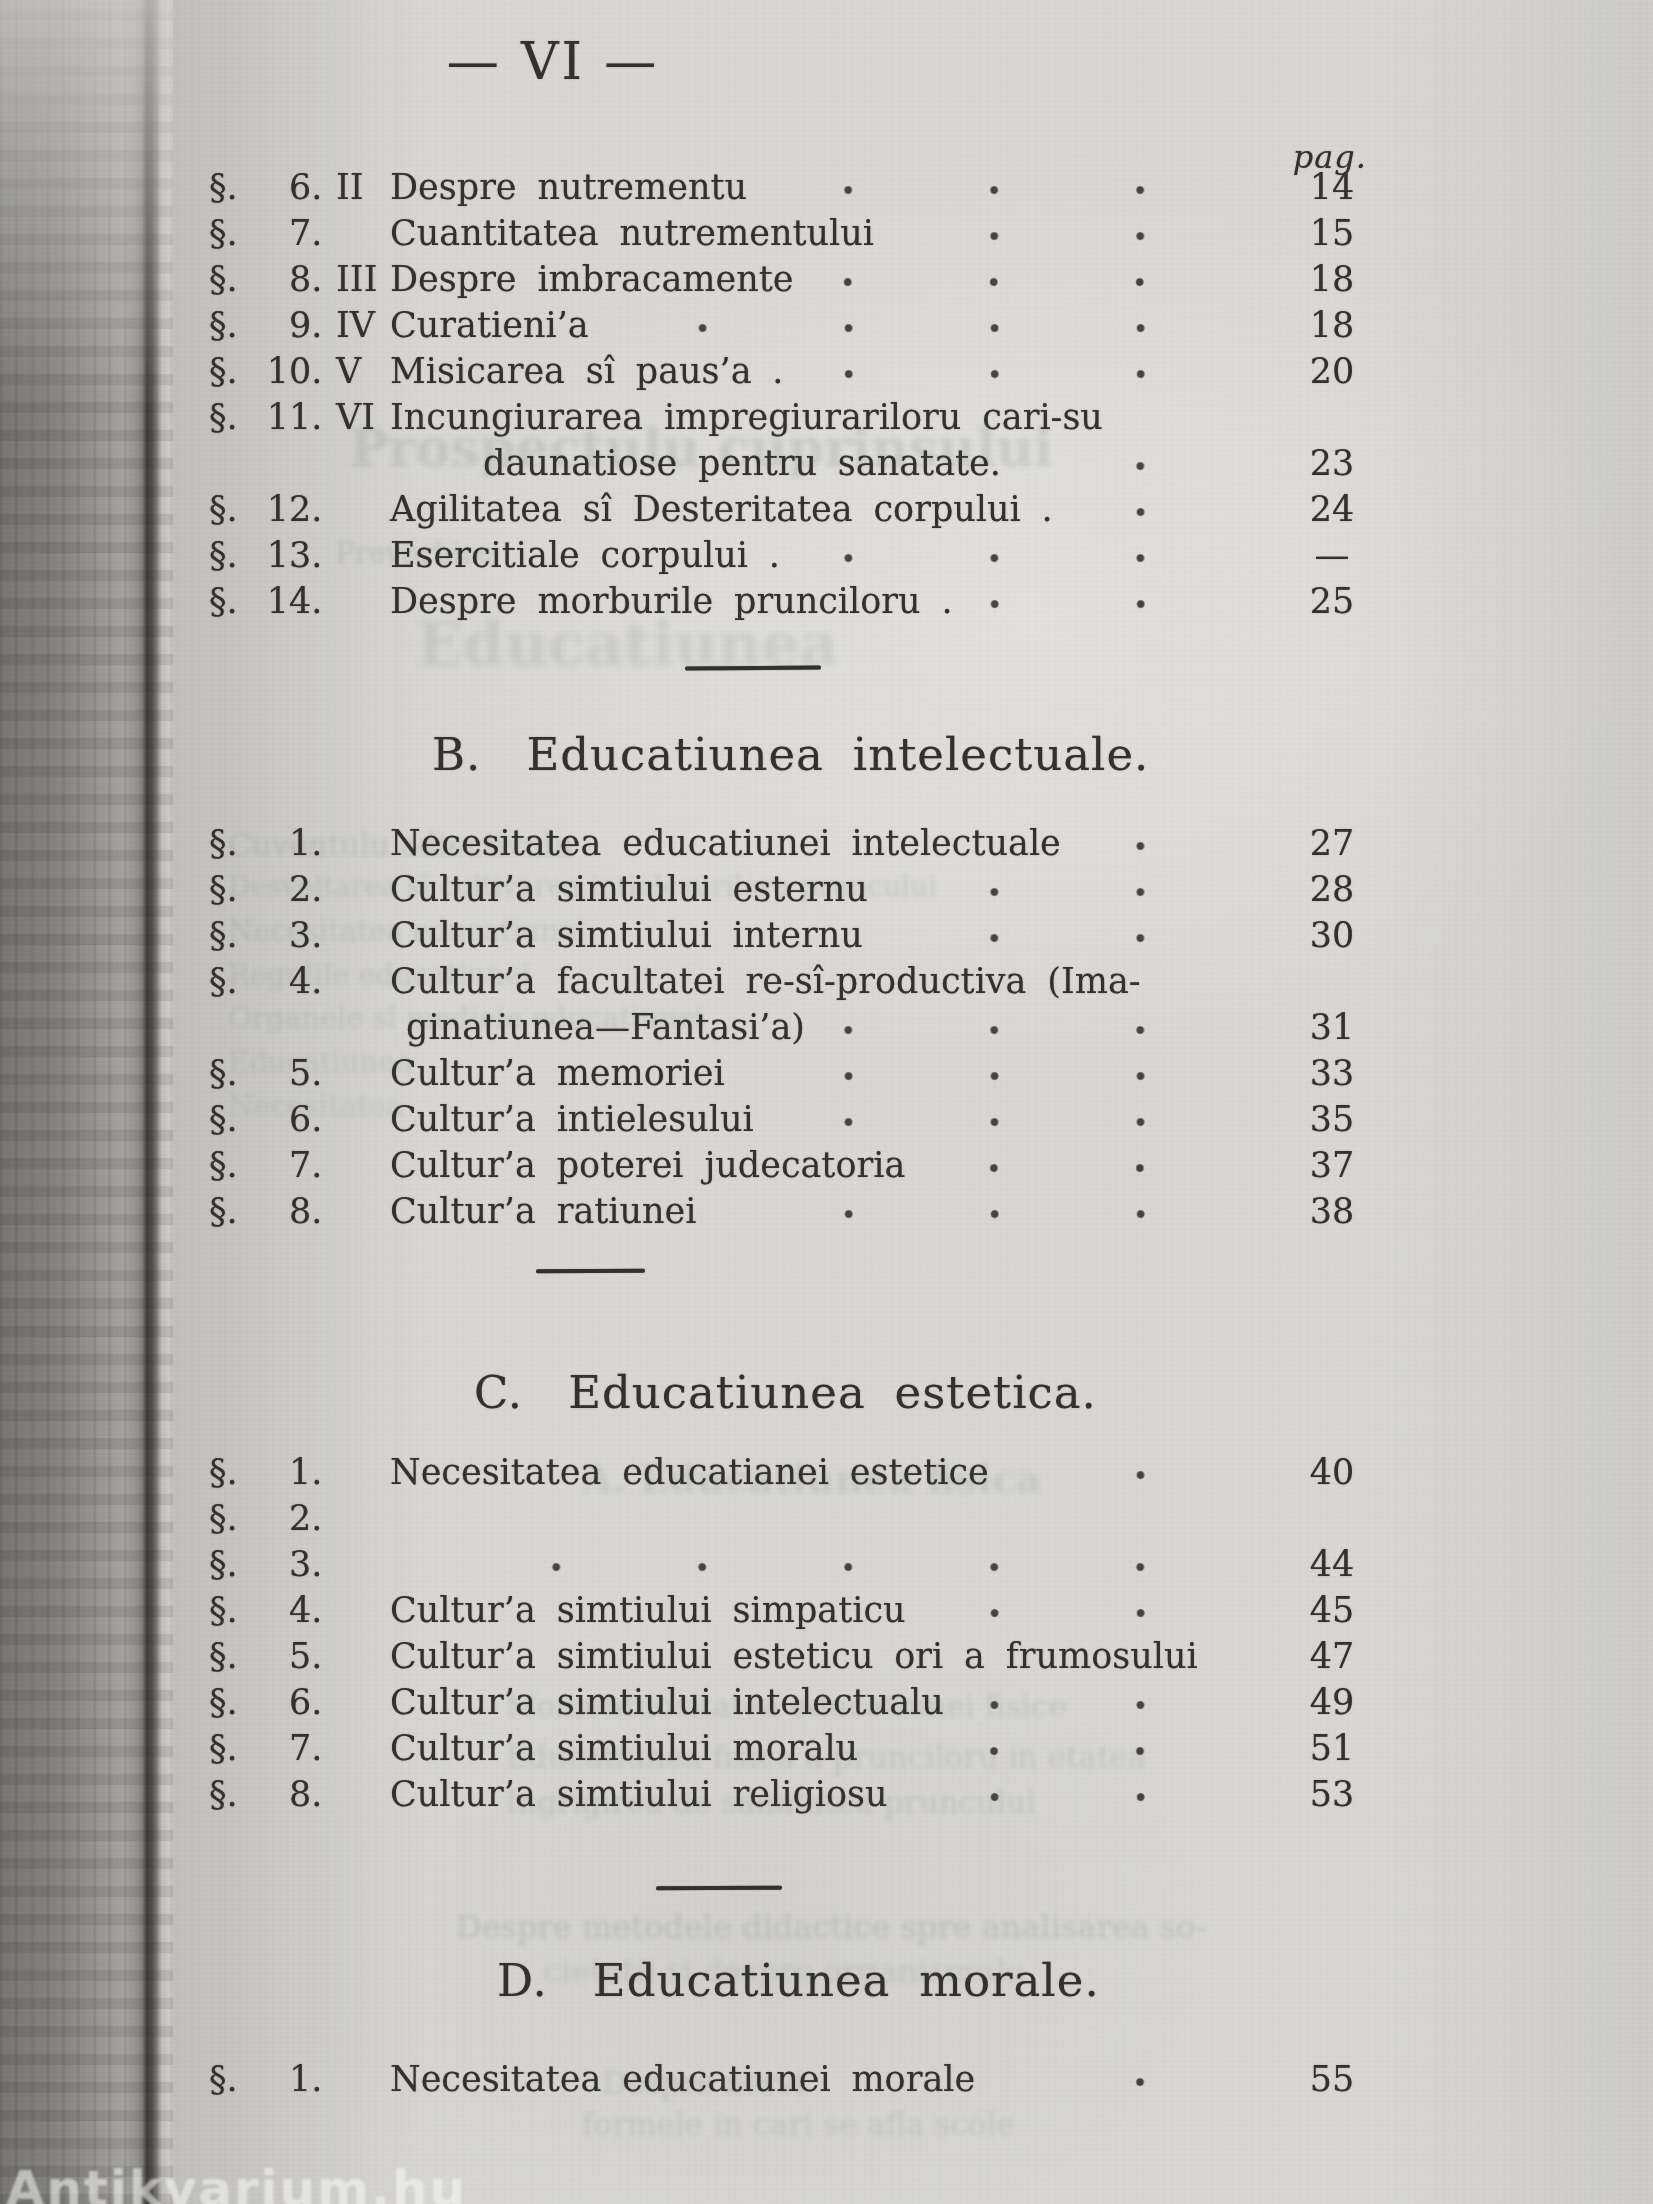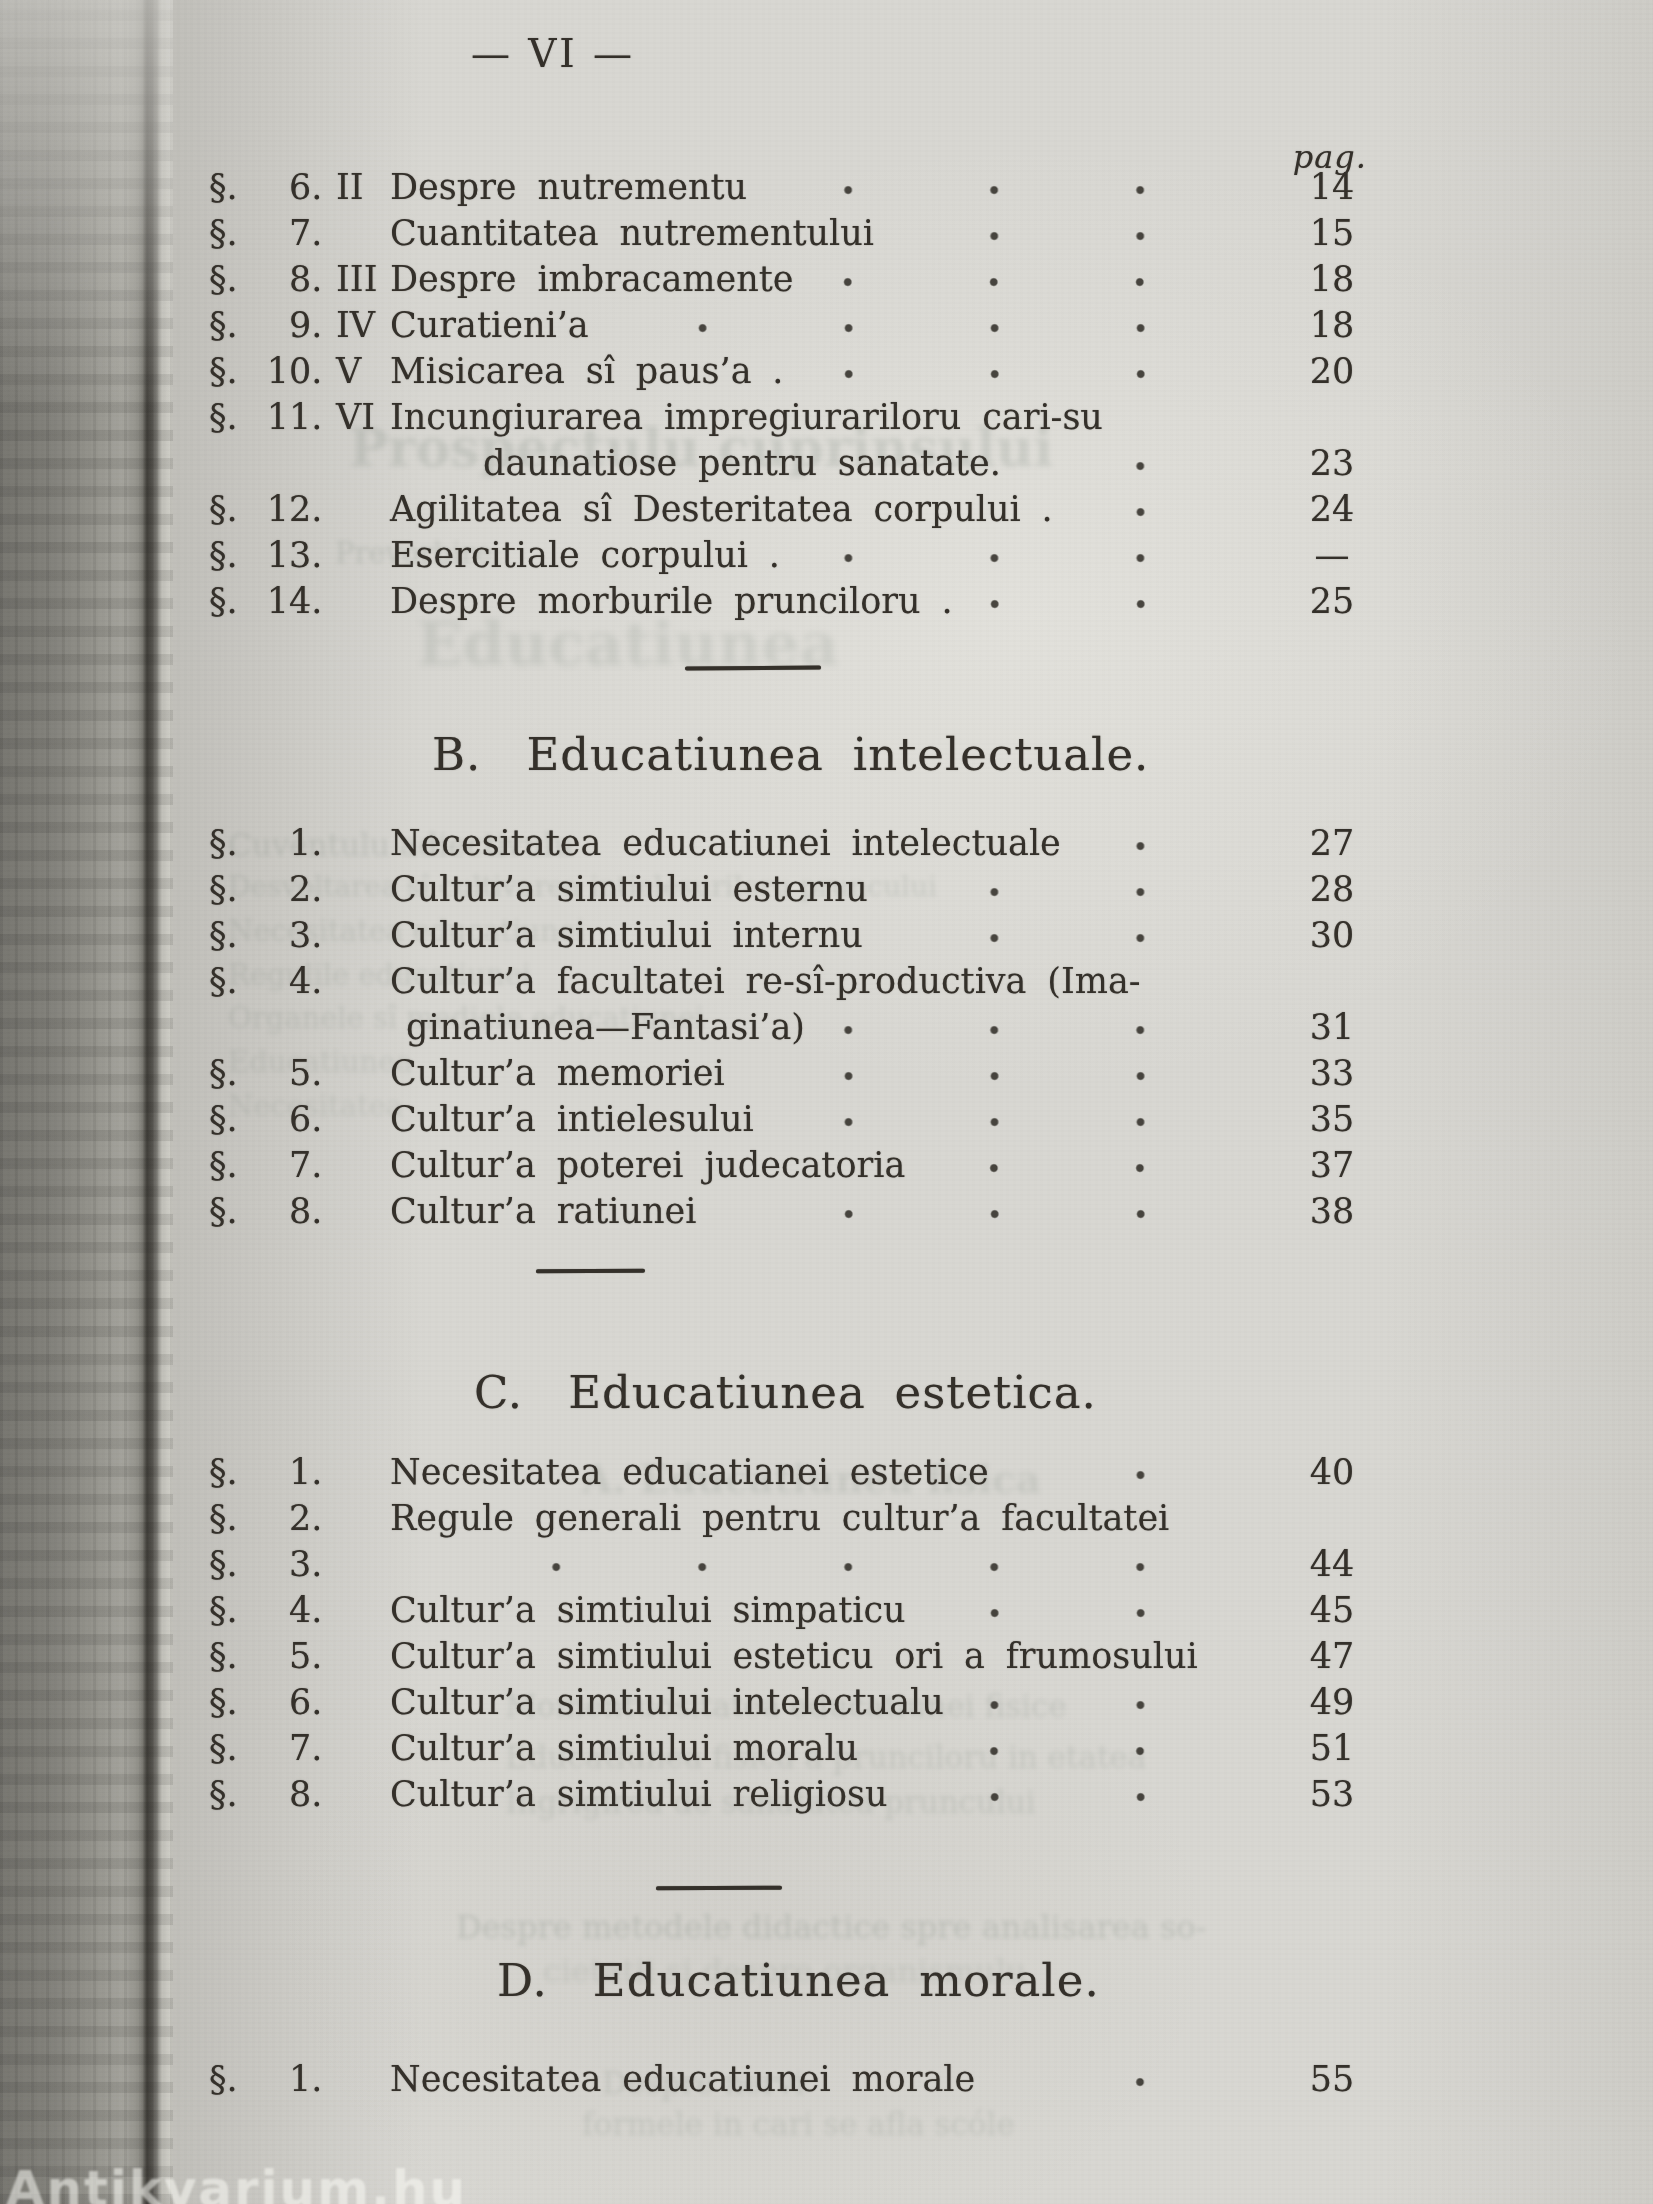--- a/index.html
+++ b/index.html
@@ -38,21 +38,21 @@
   .grain{
     position:absolute;left:0;top:0;width:100%;height:100%;opacity:.5;
     background:
       repeating-linear-gradient(0deg, rgba(90,86,78,0.03) 0 1.9px, rgba(255,255,255,0.02) 1.9px 4.9px),
       repeating-linear-gradient(90deg, rgba(90,86,78,0.02) 0 2.9px, rgba(255,255,255,0.02) 2.9px 6.8px);
   }
   
   .ink{color:#34302a;text-shadow:0 0 1.2px rgba(52,48,42,0.5);}
   .page-no-header{
     position:absolute;top:31px;left:0;width:1106px;text-align:center;
-    font-size:39px;letter-spacing:2.9px;white-space:nowrap;
+    font-size:52px;letter-spacing:2.9px;white-space:nowrap;
   }
   .pag-label{
     position:absolute;top:138px;right:287px;
     font-size:32px;font-style:italic;letter-spacing:1px;
   }
   .toc-block{position:absolute;left:209px;width:1161px;}
   #rows-a{top:167px;}
   #rows-b{top:823px;}
   #rows-c{top:1452px;}
   #rows-d{top:2059px;}
@@ -297,21 +297,20 @@
       <span class="c-num">1.</span>
       <span class="c-rom"></span>
       <span class="c-title">Necesitatea educatianei estetice</span>
       <span class="leader"></span>
       <span class="c-page">40</span>
     </div>
     <div class="toc-line">
       <span class="c-sec">§.</span>
       <span class="c-num">2.</span>
       <span class="c-rom"></span>
-      <span class="c-title">Regule generali pentru cultur’a facultatei</span>
     </div>
     <div class="toc-line">
       <span class="c-sec">§.</span>
       <span class="c-num">3.</span>
       <span class="c-rom"></span>
       <span class="leader"></span>
       <span class="c-page">44</span>
     </div>
     <div class="toc-line">
       <span class="c-sec">§.</span>

